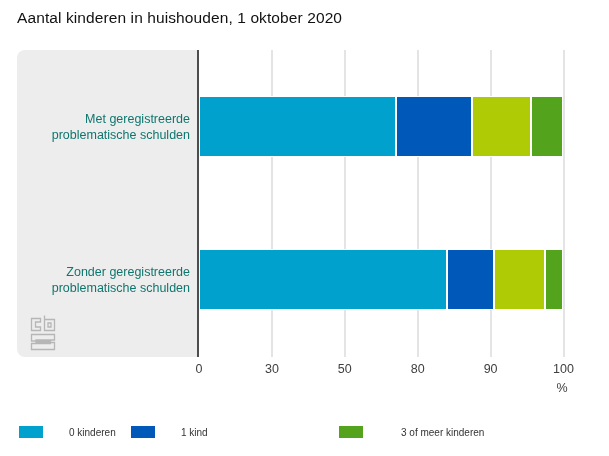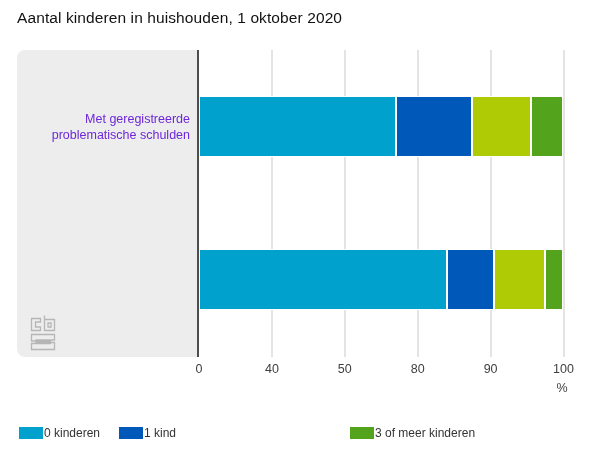--- a/index.html
+++ b/index.html
@@ -25,21 +25,21 @@
     position:absolute;top:0;width:2px;height:307px;background:#e4e4e4;
   }
   .bar{
     position:absolute;left:0;height:61px;width:364.5px;display:flex;
   }
   .bar-segment{
     height:100%;box-sizing:border-box;border:1px solid #ffffff;
   }
   .cat-label{
     position:absolute;width:162px;left:28px;text-align:right;
-    font-size:12.5px;line-height:16.5px;color:#6d28d9;
+    font-size:12.5px;line-height:16.5px;color:#0f766e;
     transform:translateY(-50%);
   }
   .x-axis{
     position:absolute;left:199px;top:362px;width:406px;height:16px;
   }
   .tick-label{
     position:absolute;top:0;transform:translateX(-50%);
     font-size:12.5px;color:#404040;
   }
   .unit-label{
@@ -49,21 +49,21 @@
   .legend{
     position:absolute;left:0;top:426px;width:609px;height:20px;
   }
   .legend-item{
     position:absolute;top:0;display:flex;align-items:center;cursor:pointer;
   }
   .legend-swatch{
     width:24px;height:12px;display:inline-block;flex:0 0 24px;
   }
   .legend-label{
-    margin-left:1px;font-size:12px;color:#333;white-space:nowrap;
+    margin-left:26px;font-size:10px;color:#333;white-space:nowrap;
   }
   .cbs-logo{
     position:absolute;left:28px;top:314px;
   }
 </style>
 </head>
 <body>
 
 <div class="stage">
 
@@ -88,47 +88,48 @@
       <div class="bar" style="top: 199px;">
         <div class="bar-segment" style="flex: 0 0 68%; background: rgb(0, 161, 205);"></div>
         <div class="bar-segment" style="flex: 0 0 13%; background: rgb(0, 88, 184);"></div>
         <div class="bar-segment" style="flex: 0 0 14%; background: rgb(175, 203, 5);"></div>
         <div class="bar-segment" style="flex: 0 0 5%; background: rgb(83, 163, 29);"></div>
       </div>
     </div>
 
   <div class="x-axis">
       <span class="tick-label" style="left: 0px;">0</span>
-      <span class="tick-label" style="left: 72.9px;">40</span>
+      <span class="tick-label" style="left: 72.9px;">30</span>
       <span class="tick-label" style="left: 145.8px;">50</span>
       <span class="tick-label" style="left: 218.7px;">80</span>
       <span class="tick-label" style="left: 291.6px;">90</span>
       <span class="tick-label" style="left: 364.5px; text-align: center;">100</span>
     </div>
 
   <div class="unit-label">%</div>
 
   <div class="legend">
       <div class="legend-item" style="left: 19px;">
         <span class="legend-swatch" style="background: rgb(0, 161, 205);"></span>
         <span class="legend-label">0 kinderen</span>
       </div>
-      <div class="legend-item" style="left: 119px;">
+      <div class="legend-item" style="left: 131px;">
         <span class="legend-swatch" style="background: rgb(0, 88, 184);"></span>
         <span class="legend-label">1 kind</span>
       </div>
-      <div class="legend-item" style="left: 350px;">
+      <div class="legend-item" style="left: 339px; gap: 12px;">
         <span class="legend-swatch" style="background: rgb(83, 163, 29);"></span>
         <span class="legend-label">3 of meer kinderen</span>
       </div>
     </div>
 
   <svg class="cbs-logo" width="29" height="37" viewBox="0 0 29 37" fill="none">
     <g stroke="#b6b6b6" stroke-width="1.3">
       <path d="M12.5 4.5 H3.5 V16.5 H12.5 V13 H7.5 V8 H12.5 Z"></path>
       <path d="M16.5 1.5 V16.5 H26.5 V5.5 H16.5"></path>
       <path d="M20 9 H23 V13 H20 Z"></path>
       <path d="M26.5 20.5 H3.5 V27 H22.5 V29.5 H3.5 V35.5 H26.5 V28.5 H8 V26 H26.5 Z"></path>
     </g>
   </svg>
 
 <div class="cat-label" style="top: 126.5px;">Met geregistreerde problematische schulden</div>
+    <div class="cat-label" style="top: 279.5px;">Zonder geregistreerde problematische schulden</div>
   </div>
 
 </body></html>

